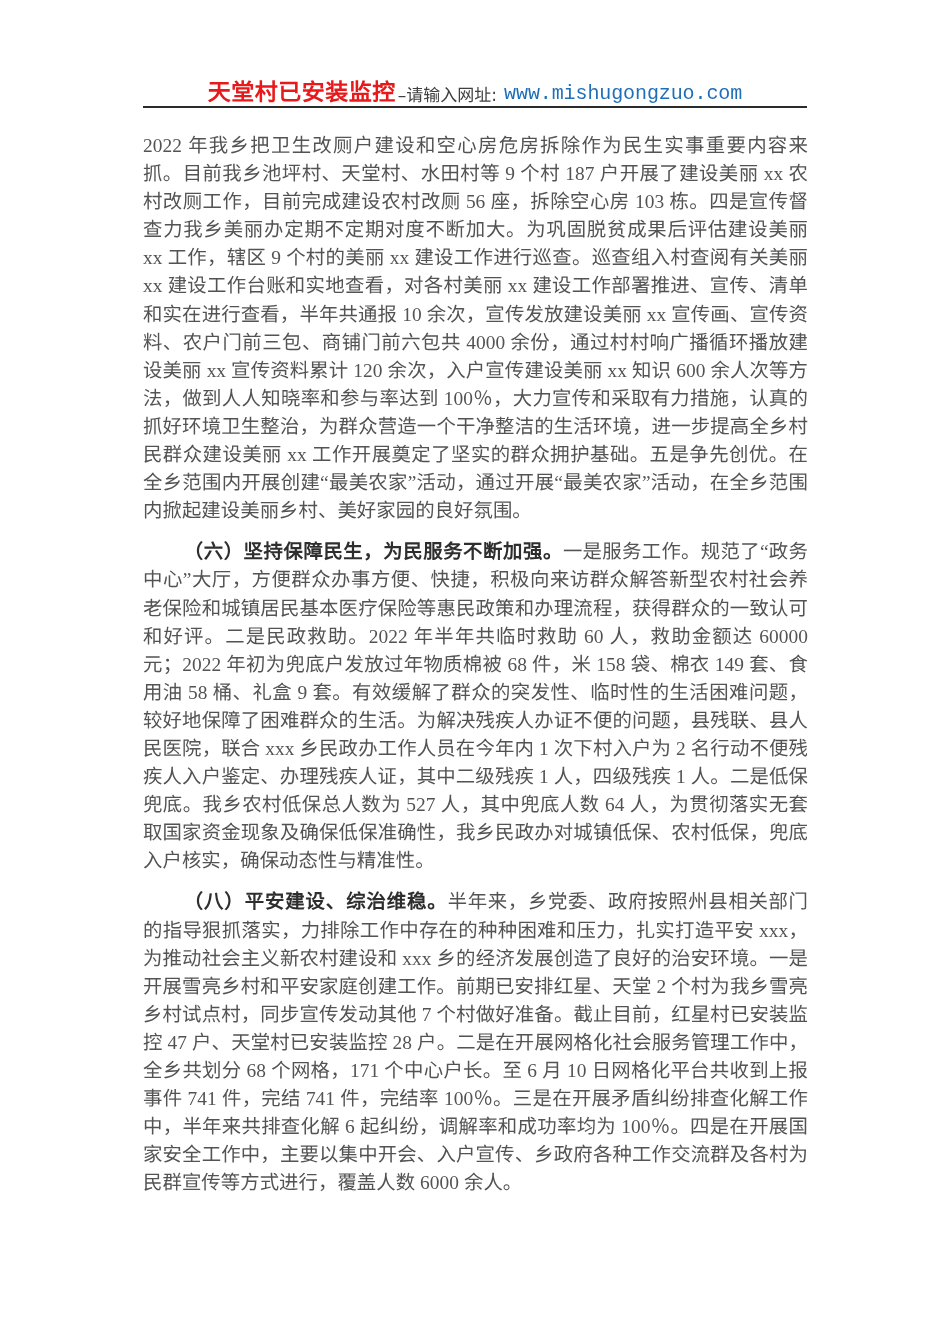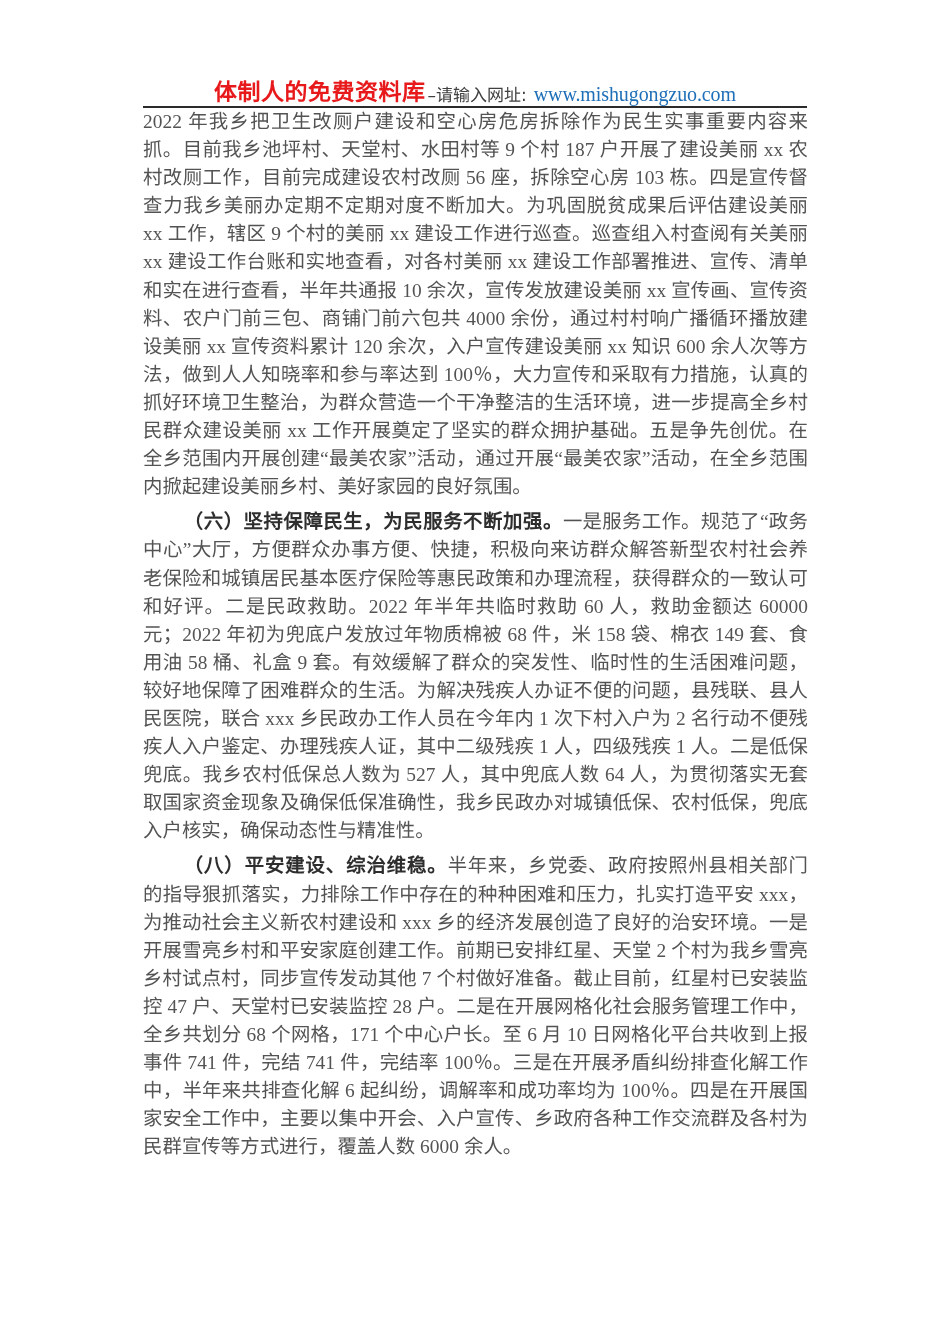--- a/index.html
+++ b/index.html
@@ -48,64 +48,64 @@
   }
   .header-sep {
     font-family: "DejaVu Sans", "Liberation Sans", sans-serif;
     font-size: 17px;
     font-weight: 500;
     color: #404040;
     line-height: 1;
     padding-left: 2px;
   }
   .header-url {
-    font-family: Liberation Serif, serif;
+    font-family: Liberation Mono, monospace;
     font-size: 20px;
     color: #1f6fb8;
     line-height: 1;
     padding-left: 7px;
     letter-spacing: -0.1px;
   }
 
   
   .doc-body {
     position: absolute;
     left: 143px;
-    top: 108px;
+    top: 132px;
     width: 665px;
   }
   p.para {
     margin: 0 0 0 0;
     font-size: 19.4px;
     line-height: 28.1px;
     text-align: justify;
     text-justify: inter-ideograph;
     color: #535353;
     letter-spacing: 0.05px;
     text-indent: 0;
   }
   p.para + p.para {
-    margin-top: 7px;
+    margin-top: 13px;
   }
   p.indent {
     text-indent: 2.1em;
   }
   .lead {
     font-weight: bold;
     color: #2e2e2e;
     letter-spacing: 0.3px;
   }
 </style>
 </head>
 <body>
 
 <div class="page">
 
   <div class="header">
-    <span class="header-brand">体制人的免费资料库</span>
+    <span class="header-brand">天堂村已安装监控</span>
     <span class="header-sep">–请输入网址:</span>
     <span class="header-url">www.mishugongzuo.com</span>
   </div>
 
   <div class="doc-body">
 
     <p class="para">
       <span>2022 年我乡把卫生改厕户建设和空心房危房拆除作为民生实事重要内容来抓。目前我乡池坪村、天堂村、水田村等 9 个村 187 户开展了建设美丽 xx 农村改厕工作，目前完成建设农村改厕 56 座，拆除空心房 103 栋。四是宣传督查力我乡美丽办定期不定期对度不断加大。为巩固脱贫成果后评估建设美丽 xx 工作，辖区 9 个村的美丽 xx 建设工作进行巡查。巡查组入村查阅有关美丽 xx 建设工作台账和实地查看，对各村美丽 xx 建设工作部署推进、宣传、清单和实在进行查看，半年共通报 10 余次，宣传发放建设美丽 xx 宣传画、宣传资料、农户门前三包、商铺门前六包共 4000 余份，通过村村响广播循环播放建设美丽 xx 宣传资料累计 120 余次，入户宣传建设美丽 xx 知识 600 余人次等方法，做到人人知晓率和参与率达到 100％，大力宣传和采取有力措施，认真的抓好环境卫生整治，为群众营造一个干净整洁的生活环境，进一步提高全乡村民群众建设美丽 xx 工作开展奠定了坚实的群众拥护基础。五是争先创优。在全乡范围内开展创建“最美农家”活动，通过开展“最美农家”活动，在全乡范围内掀起建设美丽乡村、美好家园的良好氛围。</span>
     </p>
 

